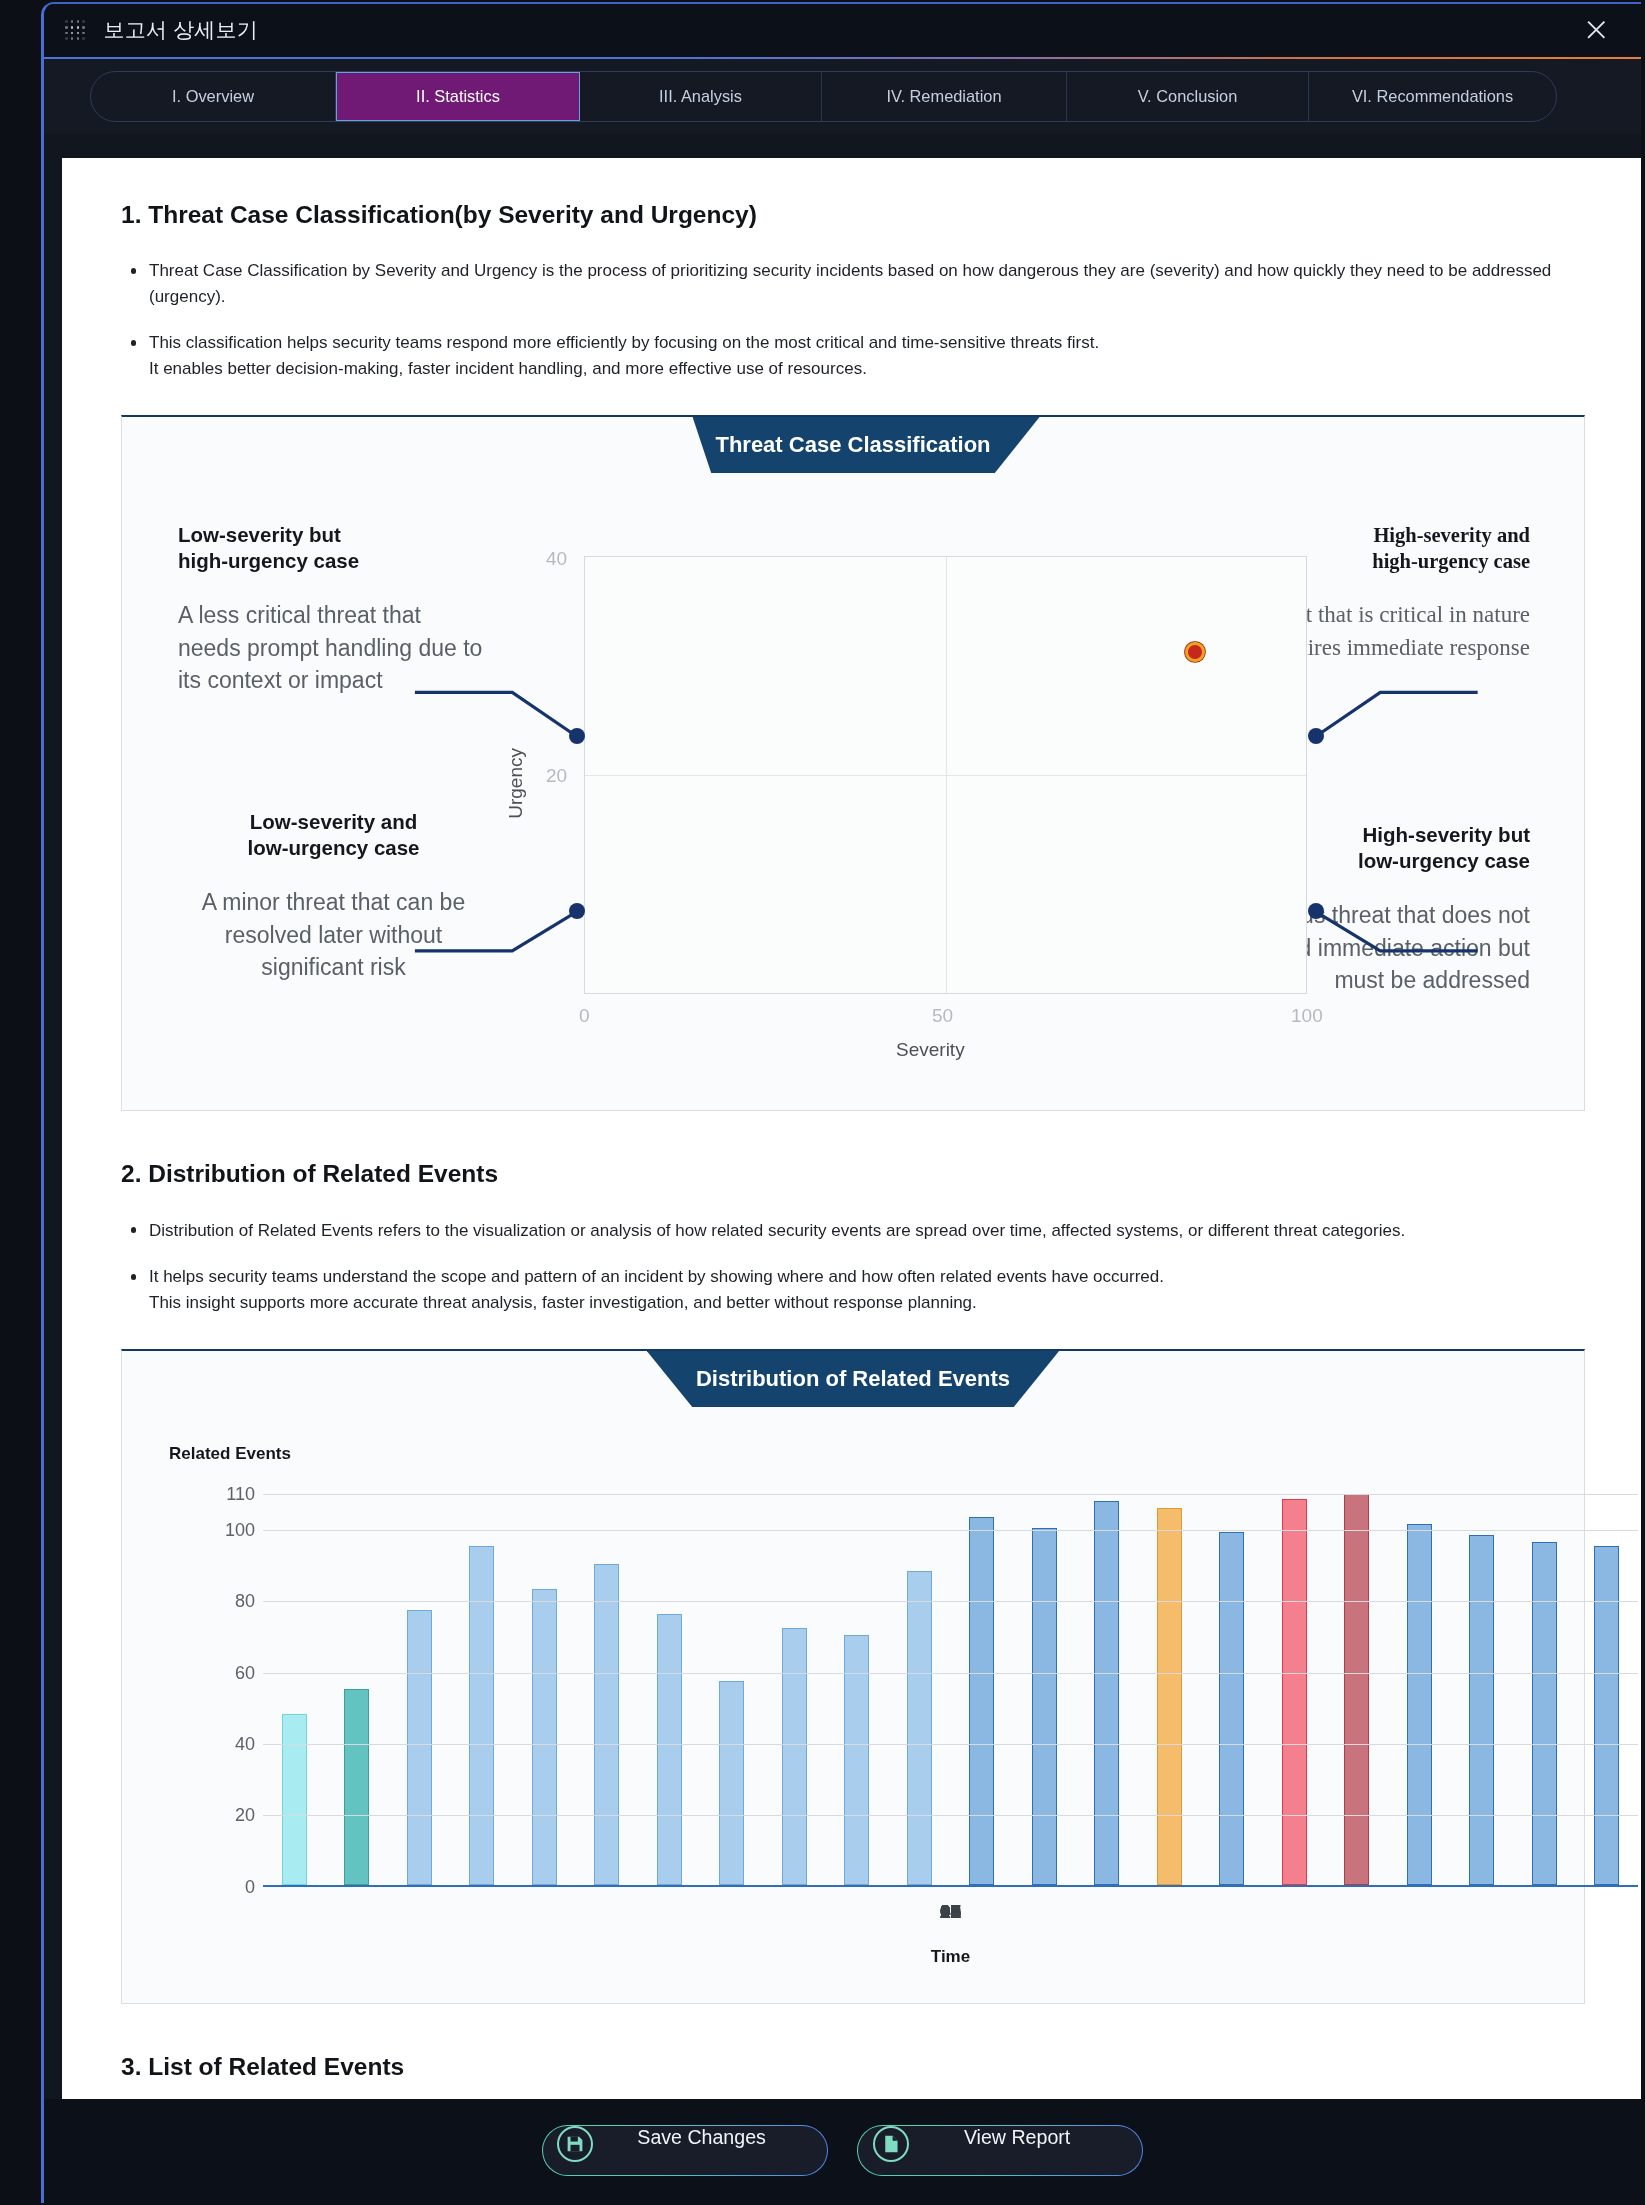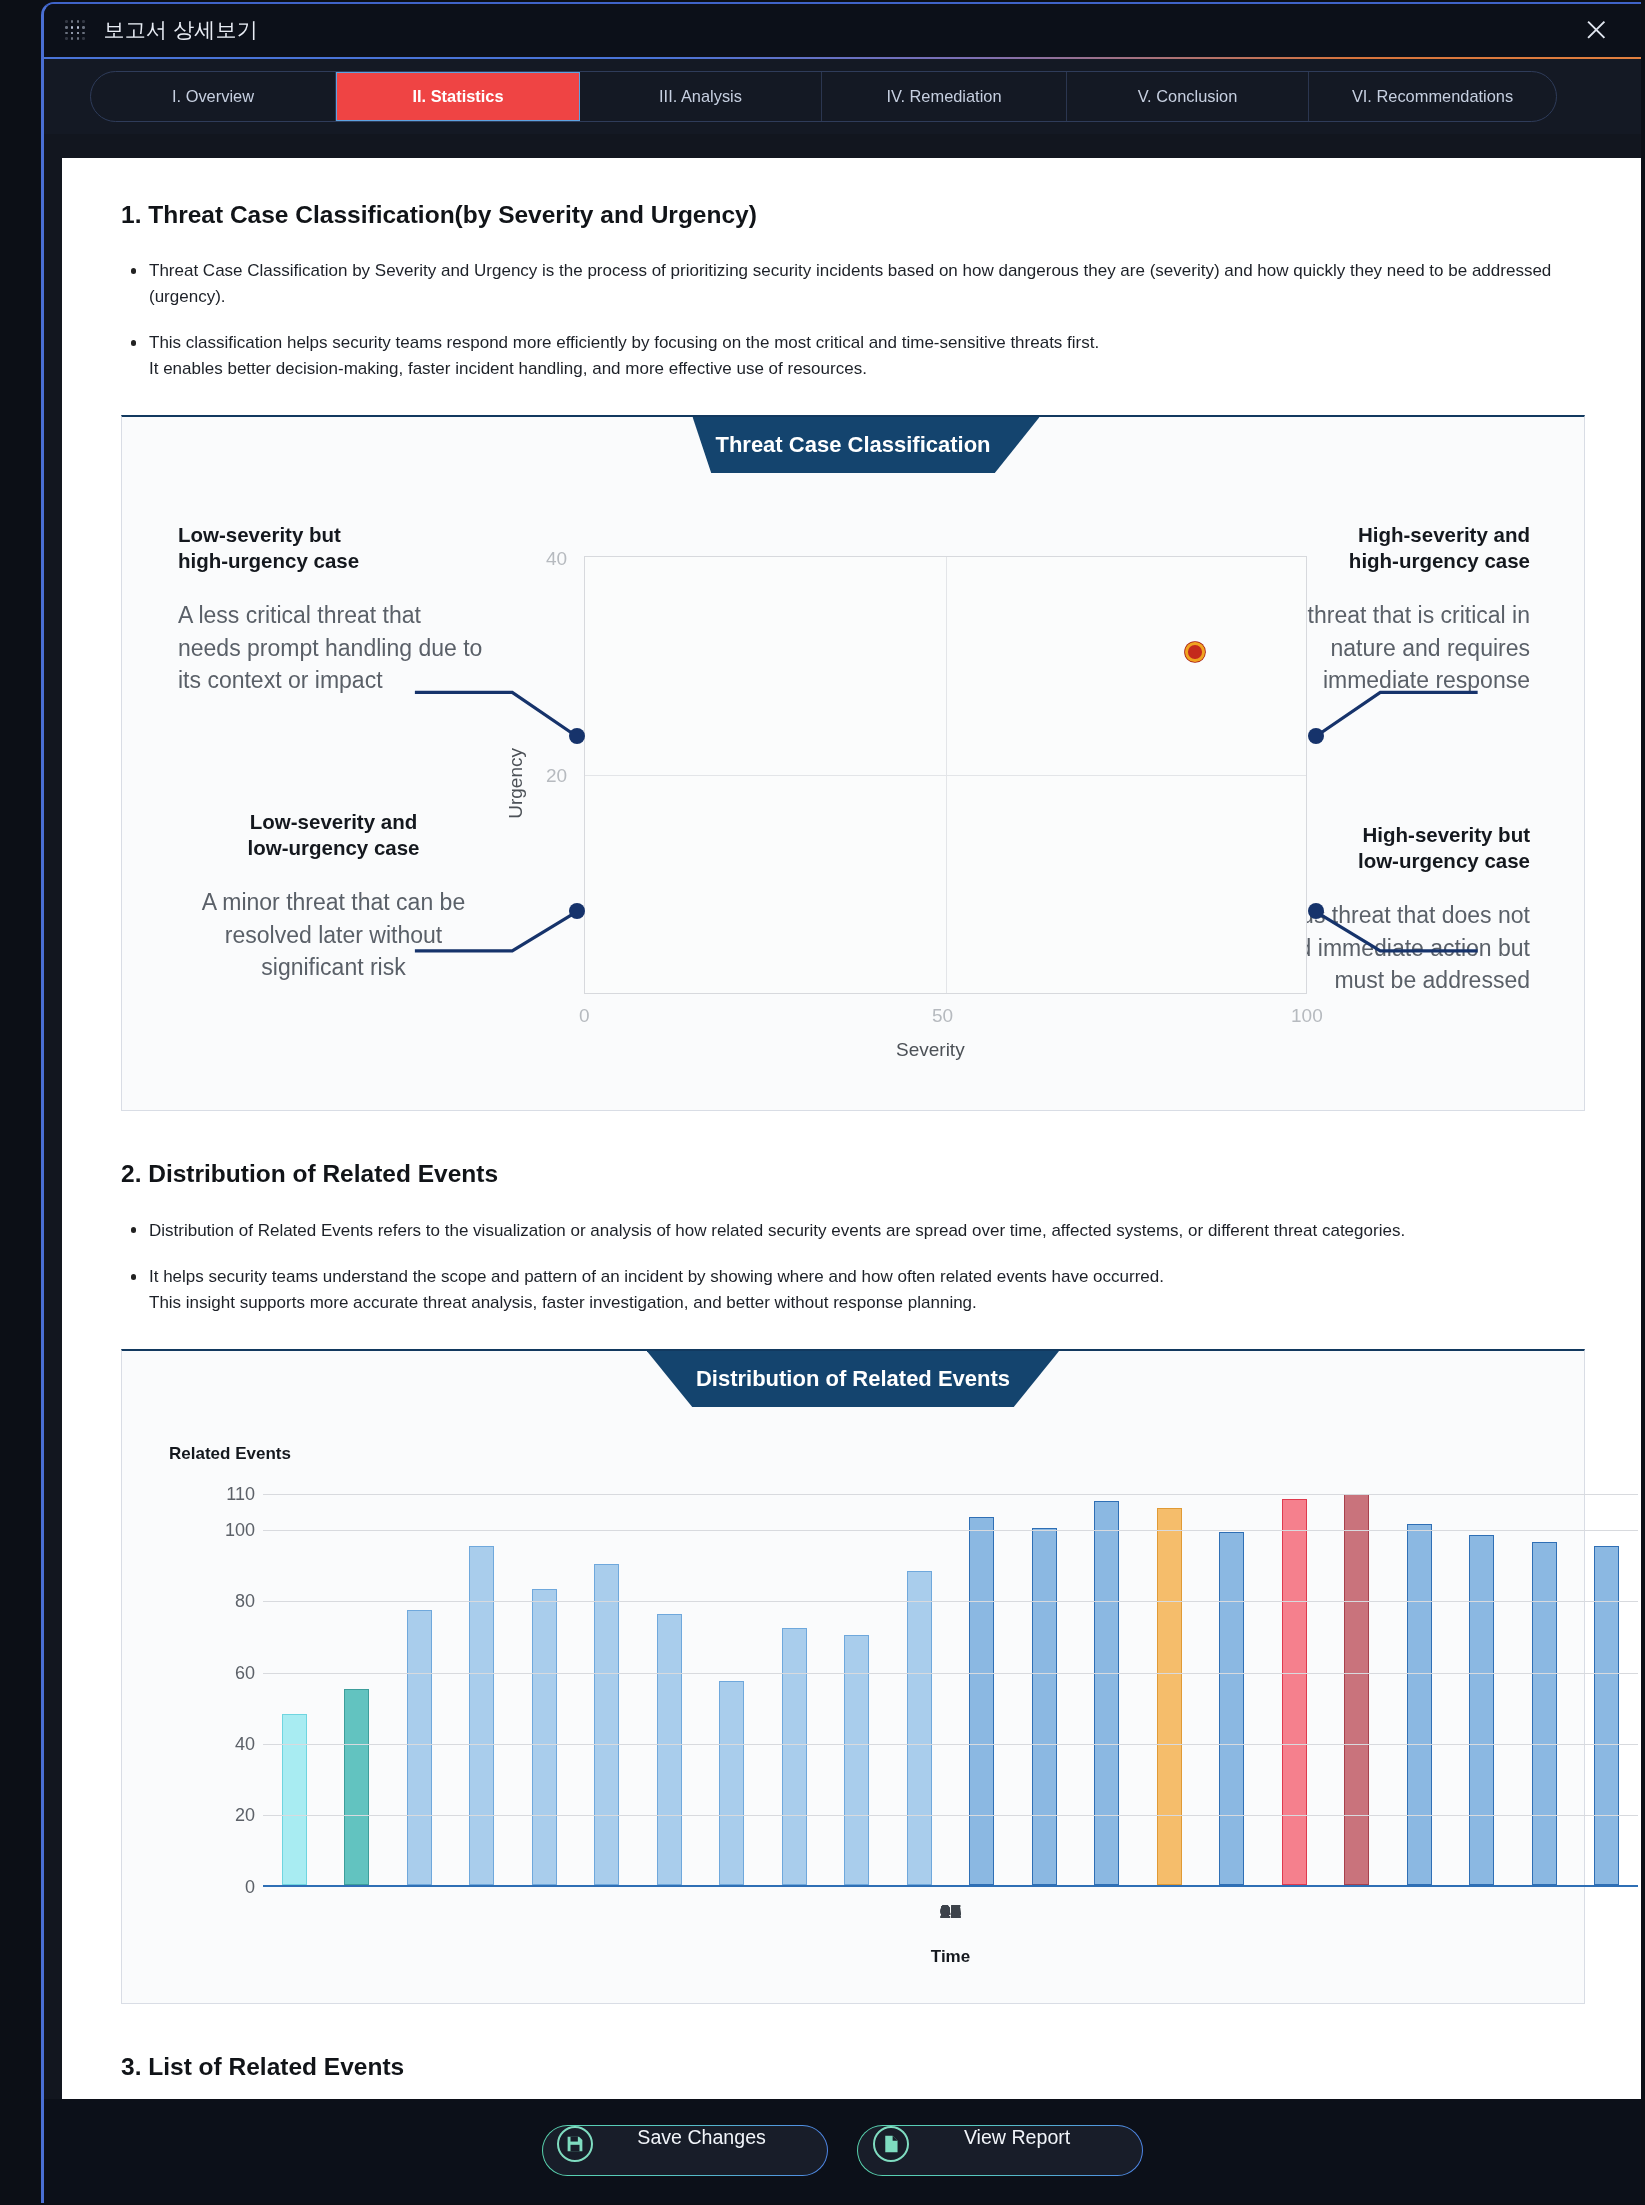--- a/index.html
+++ b/index.html
@@ -72,21 +72,21 @@
   }
   .tab {
     display: flex; align-items: center; justify-content: center;
     color: #c6cfe0; font-size: 16.4px;
     border-right: 0.8px solid #2b3650;
     cursor: pointer; white-space: nowrap;
     background: transparent;
   }
   .tab:last-child { border-right: none; }
   .tab.active {
-    background: #ef4444; color: #ffffff; font-weight: bold;
+    background: #701a75; color: #ffffff; font-weight: normal;
     border: 1.6px solid #5fa3e0;
   }
 
   
   .content {
     position: absolute; left: 18px; right: 0; top: 154px;
     width: 1582px; height: 1943px;
     background: #ffffff;
     padding: 43px 59px 0 59px;
     overflow: hidden;
@@ -129,21 +129,21 @@
 
   
   #scatterCard { height: 696px; }
   .quad {
     position: absolute; width: 311px;
   }
   .quad h4 { font-size: 20.5px; font-weight: bold; color: #14181e; line-height: 1.28; }
   .quad p  { font-size: 23px; color: #5a6068; line-height: 1.42; margin-top: 24.5px; }
   .q-tl { left: 56px;  top: 105px; text-align: left; }
   .q-bl { left: 56px;  top: 392px; text-align: center; }
-  .q-tr { right: 54px; top: 105px; text-align: right; }
+  .q-tr { right: 54px; top: 105px; text-align: right; font-family: Liberation Serif, serif; }
   .q-br { right: 54px; top: 405px; text-align: right; }
 
   .plot {
     position: absolute; left: 462px; top: 139px;
     width: 723px; height: 438px;
     border: 0.8px solid #d7d9dd;
     background: #fbfcfc;
   }
   .plot .vgrid { position:absolute; left:50%; top:0; bottom:0; width:0.8px; background:#e3e5e8; }
   .plot .hgrid { position:absolute; top:50%; left:0; right:0; height:0.8px; background:#e3e5e8; }

